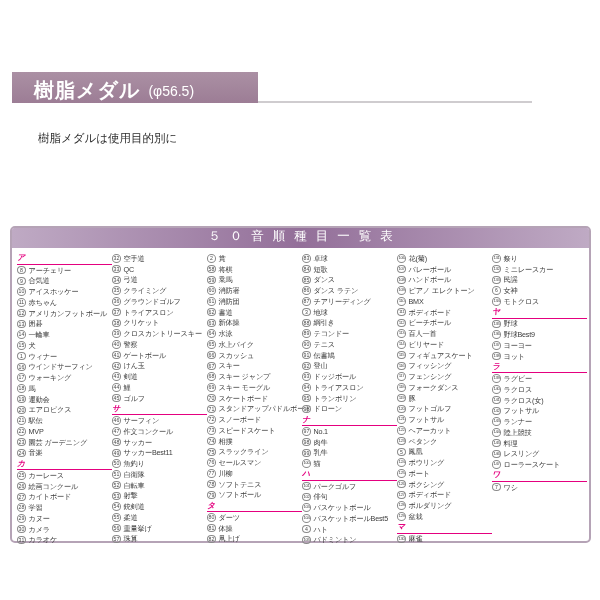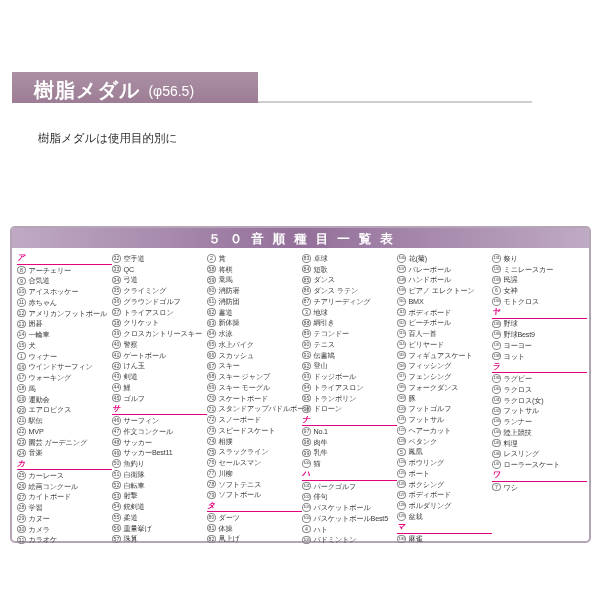--- a/index.html
+++ b/index.html
@@ -18,22 +18,22 @@
   .title-bar .ttl{font-size:20px;font-weight:bold;letter-spacing:1px;line-height:1;}
   .title-bar .note{font-size:14px;margin-left:8px;line-height:1.2;}
   .intro{position:absolute;left:13px;top:128px;color:#2e2e2e;font-size:11.5px;line-height:21px;margin-left:25px;}
   .catalog{
     position:absolute;left:10px;top:226px;width:581px;height:317px;
     border:2px solid #b5a3b6;border-radius:5px;background:#ffffff;box-sizing:border-box;
   }
   .catalog-header{
     height:20px;border-radius:2px 2px 0 0;
     background:linear-gradient(90deg,#bfaac4 0%,#936f99 50%,#bfaac4 100%);
-    display:flex;align-items:flex-end;justify-content:center;
-    color:#ffffff;font-size:12.5px;font-weight:bold;letter-spacing:9px;text-indent:9px;
+    display:flex;align-items:flex-start;justify-content:center;
+    color:#ffffff;font-size:12.5px;font-weight:normal;letter-spacing:9px;text-indent:9px;
   }
   .tcols{display:flex;padding:5px 1px 0 5px;}
   .tcol{flex:0 0 95px;width:95px;}
   .row{height:10.75px;display:flex;align-items:center;white-space:nowrap;}
   .row.sec{border-bottom:1px solid #e4007f;}
   .seclabel{color:#e4007f;font-weight:bold;font-style:italic;font-size:8px;line-height:1;}
   .num{
     flex:none;width:9px;height:8.5px;box-sizing:border-box;
     border:1px solid #8a8a8a;border-radius:50%;
     font-size:5.2px;line-height:6.8px;text-align:center;color:#4a4a4a;

